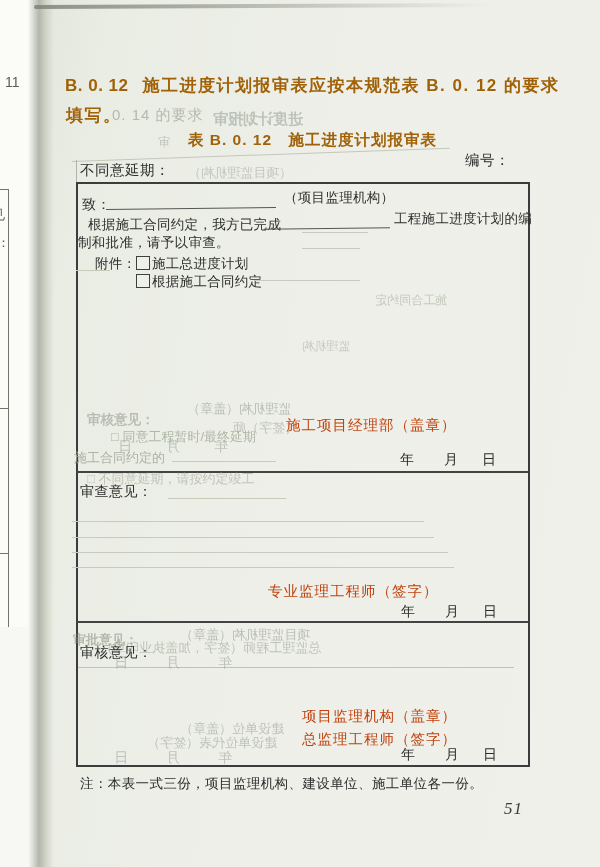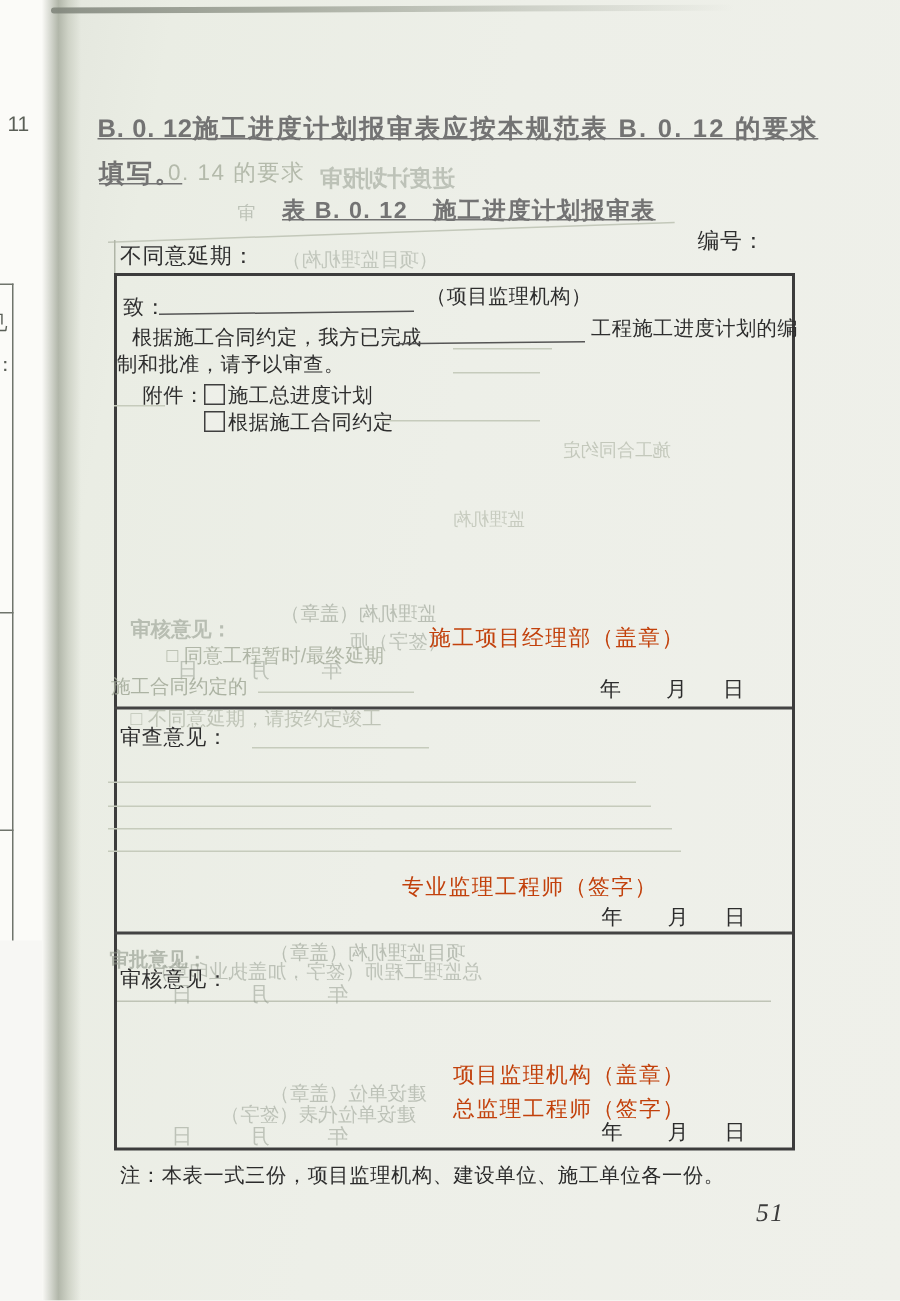--- a/index.html
+++ b/index.html
@@ -14,21 +14,21 @@
   
   #paper{position:absolute;left:30px;top:0;width:570px;height:867px;
          background:linear-gradient(100deg,#e3e6dd 0%,#eaede4 12%,#edefe8 45%,#eff0ea 100%);}
   #gutter{position:absolute;left:28px;top:0;width:26px;height:867px;
           background:linear-gradient(to right,rgba(250,250,247,1) 0%,#b2b7aa 42%,#cfd3c7 68%,rgba(236,239,231,0) 100%);}
   #topedge{position:absolute;left:34px;top:4px;width:480px;height:4px;border-radius:2px;
            background:linear-gradient(to right,#7d8278 0%,#9ba094 30%,rgba(155,160,148,0) 95%);
            transform:rotate(-0.25deg);opacity:.85;}
   
   .ink{color:#2e2e2e;}
-  .bold{font-weight:700;color:#737373;text-decoration:underline;}
+  .bold{font-weight:700;color:#a16207;}
   .f14{font-size:14px;letter-spacing:.5px;}
   .f145{font-size:14.5px;letter-spacing:.5px;}
   .f135{font-size:13.5px;letter-spacing:.3px;}
   .sign{font-size:14.5px;letter-spacing:1px;color:#c2410c;}
   
   #formbox{position:absolute;left:76px;top:182px;width:450px;height:581px;
            border:2px solid #3c3c3c;background:transparent;}
   .divider{position:absolute;left:76px;width:452px;height:2px;background:#434343;}
   .hline{position:absolute;height:1px;background:#555;}
   .cb{position:absolute;width:12px;height:12px;border:1.5px solid #3f3f3f;background:rgba(255,255,255,.15);}
@@ -58,21 +58,21 @@
     <span class="ffrag" style="left:-8px;top:206px;">见</span>
     <span class="ffrag" style="left:-3px;top:234px;">：</span>
     <span class="ffrag" style="left:0px;top:788px;">报</span>
   </div>
 
   <div id="paper"></div>
   <div id="gutter"></div>
   <div id="topedge"></div>
 
   <div class="abs" style="left:65px;top:74px;">
-    <span class="bold" style="font-size:17px;letter-spacing:.5px;">B. 0. 12</span><span class="bold" style="font-size:17px;letter-spacing:1.5px;">施工进度计划报审表应按本规范表 B. 0. 12 的要求</span>
+    <span class="bold" style="font-size:17px;letter-spacing:.5px;">B. 0. 12</span><span class="bold" style="font-size:17px;letter-spacing:1.5px;margin-left:14px;">施工进度计划报审表应按本规范表 B. 0. 12 的要求</span>
   </div>
   <div class="abs bold" style="left:66px;top:104px;font-size:17px;letter-spacing:1.5px;">填写。</div>
 
   <div class="abs gh" style="left:112px;top:106px;font-size:15px;letter-spacing:1px;opacity:.75;">0. 14 的要求</div>
   <div class="abs ghd mir" style="left:213px;top:110px;font-size:15px;font-weight:700;opacity:.5;">进度计划报审</div>
   <div class="abs ghd mir" style="left:158px;top:134px;font-size:12px;opacity:.5;">审</div>
 
   <div class="abs bold" style="left:188px;top:130px;font-size:15.5px;letter-spacing:1px;">表 B. 0. 12　施工进度计划报审表</div>
 
   <div class="abs ink f145" style="left:465px;top:151px;">编号：</div>

